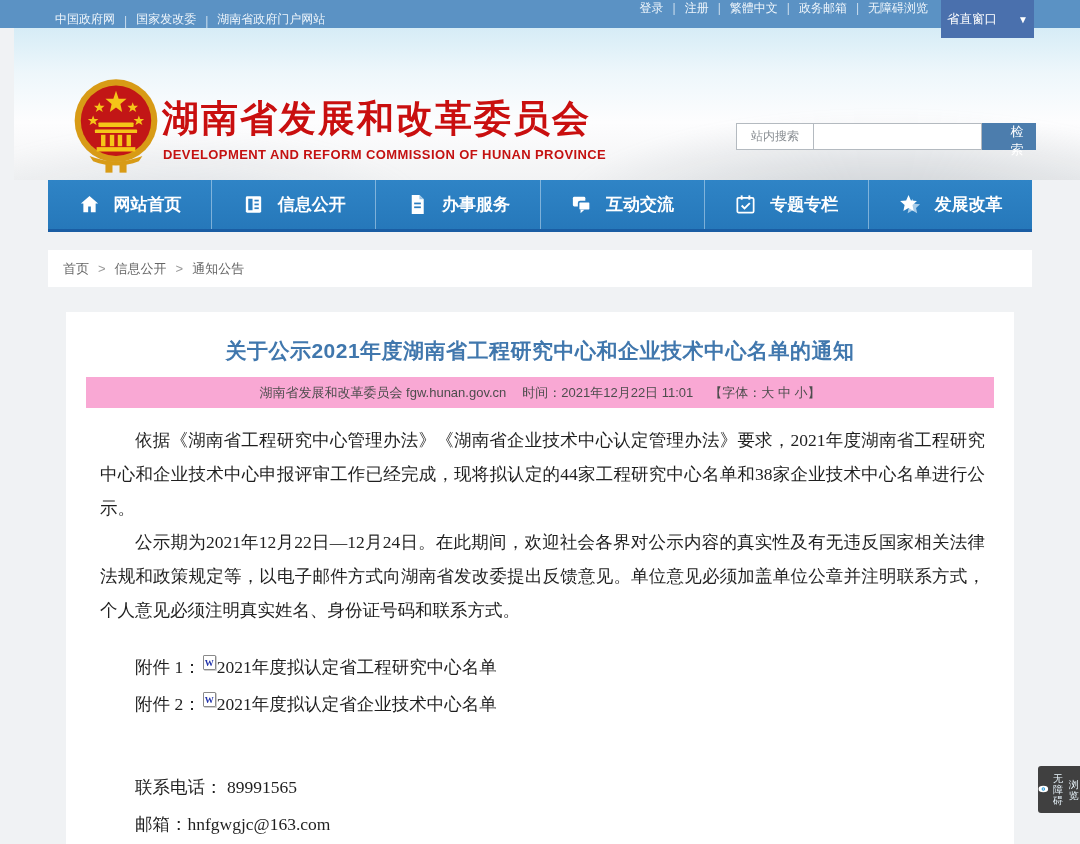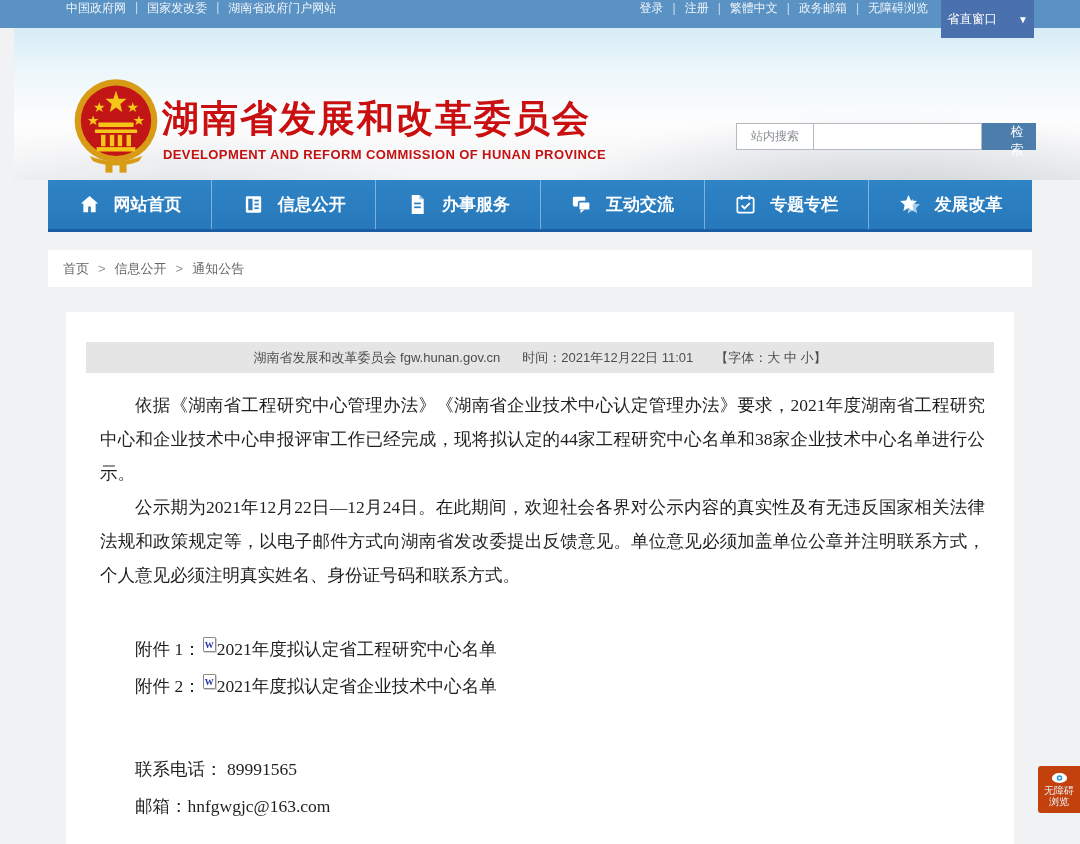--- a/index.html
+++ b/index.html
@@ -2,21 +2,21 @@
 <html><head>
 <meta charset="utf-8">
 <style>
   * { margin:0; padding:0; box-sizing:border-box; }
   html,body { width:1080px; height:844px; overflow:hidden; }
   body { position:relative; font-family:"Liberation Sans","DejaVu Sans",sans-serif; background:#f0f2f4; }
 
   
   .topbar { position:absolute; top:0; left:0; width:1080px; height:28px; background:#5b92c4; z-index:8; }
   .topbar a, .topbar span { color:#eef5fb; font-size:12px; text-decoration:none; }
-  .topbar-left { position:absolute; left:66px; top:0; height:28px; display:flex; align-items:flex-start; }
+  .topbar-left { position:absolute; left:55px; top:0; height:28px; display:flex; align-items:flex-end; }
   .topbar-right { position:absolute; right:152px; top:0; height:16px; display:flex; align-items:center; }
   .tb-sep { margin:0 9px; opacity:.75; }
   .tb-link { cursor:pointer; }
   .dropdown { position:absolute; left:941px; top:0; width:93px; height:38px; background:#4a70ad; z-index:9;
               display:flex; align-items:center; justify-content:center; gap:21px; cursor:pointer; }
   .dropdown span { color:#fff; font-size:12.5px; }
   .dropdown .arrow { font-size:10px; }
 
   
   .banner { position:absolute; top:28px; left:14px; width:1080px; height:152px;
@@ -47,39 +47,39 @@
 
   
   .breadcrumb { position:absolute; left:48px; top:250px; width:984px; height:37px; background:#fff;
                 display:flex; align-items:center; padding-left:15px; font-size:13px; color:#666; z-index:4; }
   .bc-sep { margin:0 9px; color:#999; }
   .bc-link { cursor:pointer; }
 
   
   .panel { position:absolute; left:66px; top:312px; width:948px; height:532px; background:#fff; z-index:3; }
   .article-title { margin-top:25px; text-align:center; color:#4077ad; font-size:21px; font-weight:bold; letter-spacing:.5px; }
-  .meta-bar { margin:30px 20px 0 20px; height:31px; background:#e5e5e5; display:flex; align-items:center;
-              justify-content:center; gap:22px; font-size:13px; color:#4d4d4d; }
+  .meta-bar { margin:12px 20px 0 20px; height:31px; background:#f9a8d4; display:flex; align-items:center;
+              justify-content:center; gap:16px; font-size:13px; color:#4d4d4d; }
   .article-body { margin:15px 29px 0 34px; font-family:"Liberation Serif","DejaVu Serif",serif;
                   font-size:17.5px; color:#1f1f1f; line-height:34px; text-align:justify; }
   .article-body p { text-indent:2em; }
-  .attachments { margin-top:39px; }
+  .attachments { margin-top:22px; }
   .att-line { text-indent:2em; line-height:37px; }
   .att-link { color:#1f1f1f; text-decoration:none; cursor:pointer; }
   .doc-icon { display:inline-block; width:13px; height:15px; background:#fff; border:1px solid #8a8a8a;
               border-radius:1px; position:relative; top:-7px; margin:0 1px 0 2px; text-align:center;
               text-indent:0; box-shadow:1px 1px 0 #cfcfcf; }
   .doc-icon span { display:block; font-size:9px; line-height:14px; font-weight:bold; color:#2233aa;
                    font-family:"Liberation Serif",serif; }
   .contact { margin-top:46px; }
   .contact div { text-indent:2em; line-height:37px; }
 
   
-  .access-widget { position:absolute; right:0; top:766px; width:42px; height:47px; background:#c2410c;
-                   border-radius:3px 0 0 3px; z-index:10; cursor:pointer; display:flex; flex-direction:column;
+  .access-widget { position:absolute; right:0; top:766px; width:42px; height:47px; background:#404040;
+                   border-radius:3px 0 0 3px; z-index:10; cursor:pointer; display:flex; flex-direction:row;
                    align-items:center; justify-content:center; }
   .access-widget svg { width:17px; height:12px; margin-bottom:1px; }
   .access-widget span { color:#eaf6fd; font-size:10px; line-height:11px; display:block; text-align:center; }
 </style>
 </head>
 <body>
 
 <div class="topbar">
   <div class="topbar-left">
     <span class="tb-link">中国政府网</span>
@@ -190,20 +190,21 @@
 
 <div class="breadcrumb">
   <span class="bc-link">首页</span>
   <span class="bc-sep">&gt;</span>
   <span class="bc-link">信息公开</span>
   <span class="bc-sep">&gt;</span>
   <span class="bc-link">通知公告</span>
 </div>
 
 <div class="panel">
+  <div class="article-title">关于公示2021年度湖南省工程研究中心和企业技术中心名单的通知</div>
   <div class="meta-bar">
     <span>湖南省发展和改革委员会 fgw.hunan.gov.cn</span>
     <span>时间：2021年12月22日 11:01</span>
     <span>【字体：大 中 小】</span>
   </div>
   <div class="article-body">
     <p>依据《湖南省工程研究中心管理办法》《湖南省企业技术中心认定管理办法》要求，2021年度湖南省工程研究中心和企业技术中心申报评审工作已经完成，现将拟认定的44家工程研究中心名单和38家企业技术中心名单进行公示。</p>
     <p>公示期为2021年12月22日—12月24日。在此期间，欢迎社会各界对公示内容的真实性及有无违反国家相关法律法规和政策规定等，以电子邮件方式向湖南省发改委提出反馈意见。单位意见必须加盖单位公章并注明联系方式，个人意见必须注明真实姓名、身份证号码和联系方式。</p>
     <div class="attachments">
       <div class="att-line">

